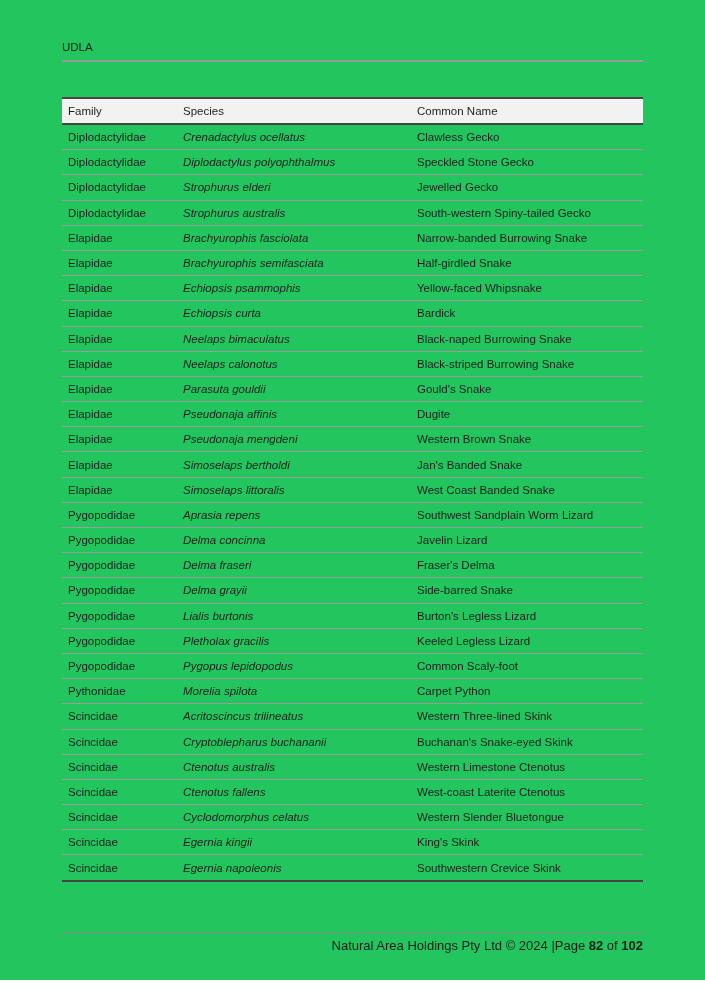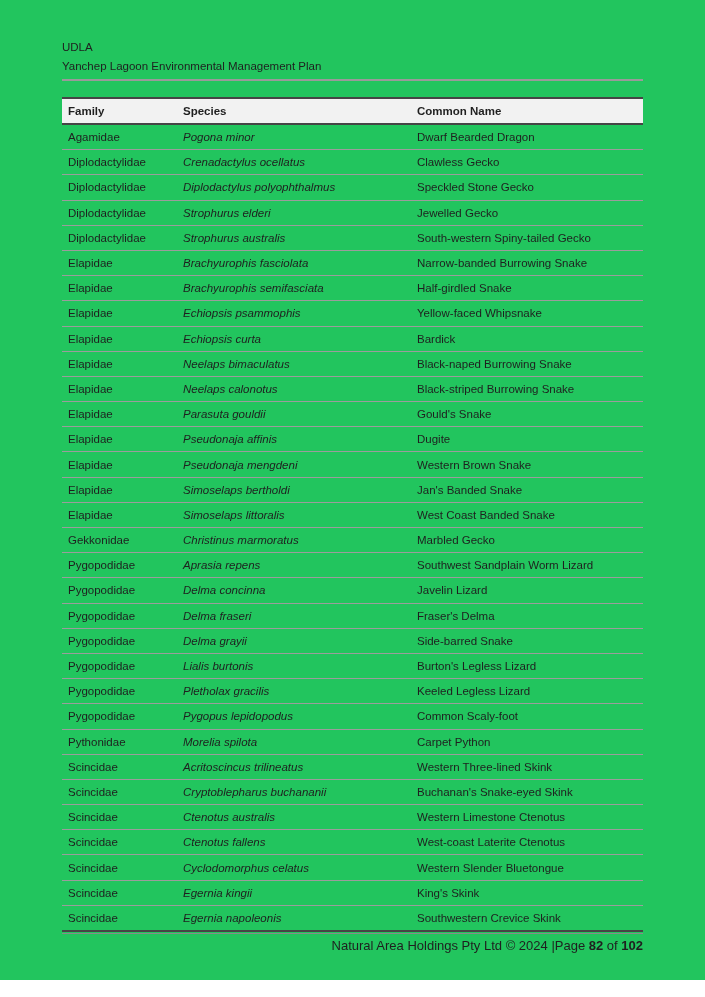--- a/index.html
+++ b/index.html
@@ -42,21 +42,21 @@
     border-top: 2px solid #454545;
     border-bottom: 2px solid #454545;
   }
   table.species-table col.col-family  { width: 115px; }
   table.species-table col.col-species { width: 234px; }
   table.species-table col.col-common  { width: 232px; }
   table.species-table th {
     background: #f2f2f2;
     border-bottom: 2px solid #454545;
     font-size: 11.5px;
-    font-weight: bold;
+    font-weight: normal;
     text-align: left;
     height: 24px;
     padding: 0 2px 0 6px;
     vertical-align: middle;
   }
   table.species-table td {
     font-size: 11.5px;
     height: 24.2px;
     padding: 0 2px 0 6px;
     vertical-align: middle;
@@ -90,43 +90,37 @@
     font-weight: bold;
   }
 </style>
 </head>
 <body>
 
 <div class="page">
 
   <div class="doc-header">
     <div class="org">UDLA</div>
-    <div class="doc-title">Yanchep Lagoon Environmental Management Plan</div>
   </div>
 
   <table class="species-table">
     <colgroup>
       <col class="col-family">
       <col class="col-species">
       <col class="col-common">
     </colgroup>
     <thead>
       <tr>
         <th>Family</th>
         <th>Species</th>
         <th>Common Name</th>
       </tr>
     </thead>
     <tbody id="table-body">
         <tr>
-          <td class="family-cell">Agamidae</td>
-          <td class="species-cell">Pogona minor</td>
-          <td class="common-name-cell">Dwarf Bearded Dragon</td>
-        </tr>
-        <tr>
           <td class="family-cell">Diplodactylidae</td>
           <td class="species-cell">Crenadactylus ocellatus</td>
           <td class="common-name-cell">Clawless Gecko</td>
         </tr>
         <tr>
           <td class="family-cell">Diplodactylidae</td>
           <td class="species-cell">Diplodactylus polyophthalmus</td>
           <td class="common-name-cell">Speckled Stone Gecko</td>
         </tr>
         <tr>
@@ -186,25 +180,20 @@
         </tr>
         <tr>
           <td class="family-cell">Elapidae</td>
           <td class="species-cell">Simoselaps bertholdi</td>
           <td class="common-name-cell">Jan's Banded Snake</td>
         </tr>
         <tr>
           <td class="family-cell">Elapidae</td>
           <td class="species-cell">Simoselaps littoralis</td>
           <td class="common-name-cell">West Coast Banded Snake</td>
-        </tr>
-        <tr>
-          <td class="family-cell">Gekkonidae</td>
-          <td class="species-cell">Christinus marmoratus</td>
-          <td class="common-name-cell">Marbled Gecko</td>
         </tr>
         <tr>
           <td class="family-cell">Pygopodidae</td>
           <td class="species-cell">Aprasia repens</td>
           <td class="common-name-cell">Southwest Sandplain Worm Lizard</td>
         </tr>
         <tr>
           <td class="family-cell">Pygopodidae</td>
           <td class="species-cell">Delma concinna</td>
           <td class="common-name-cell">Javelin Lizard</td>

